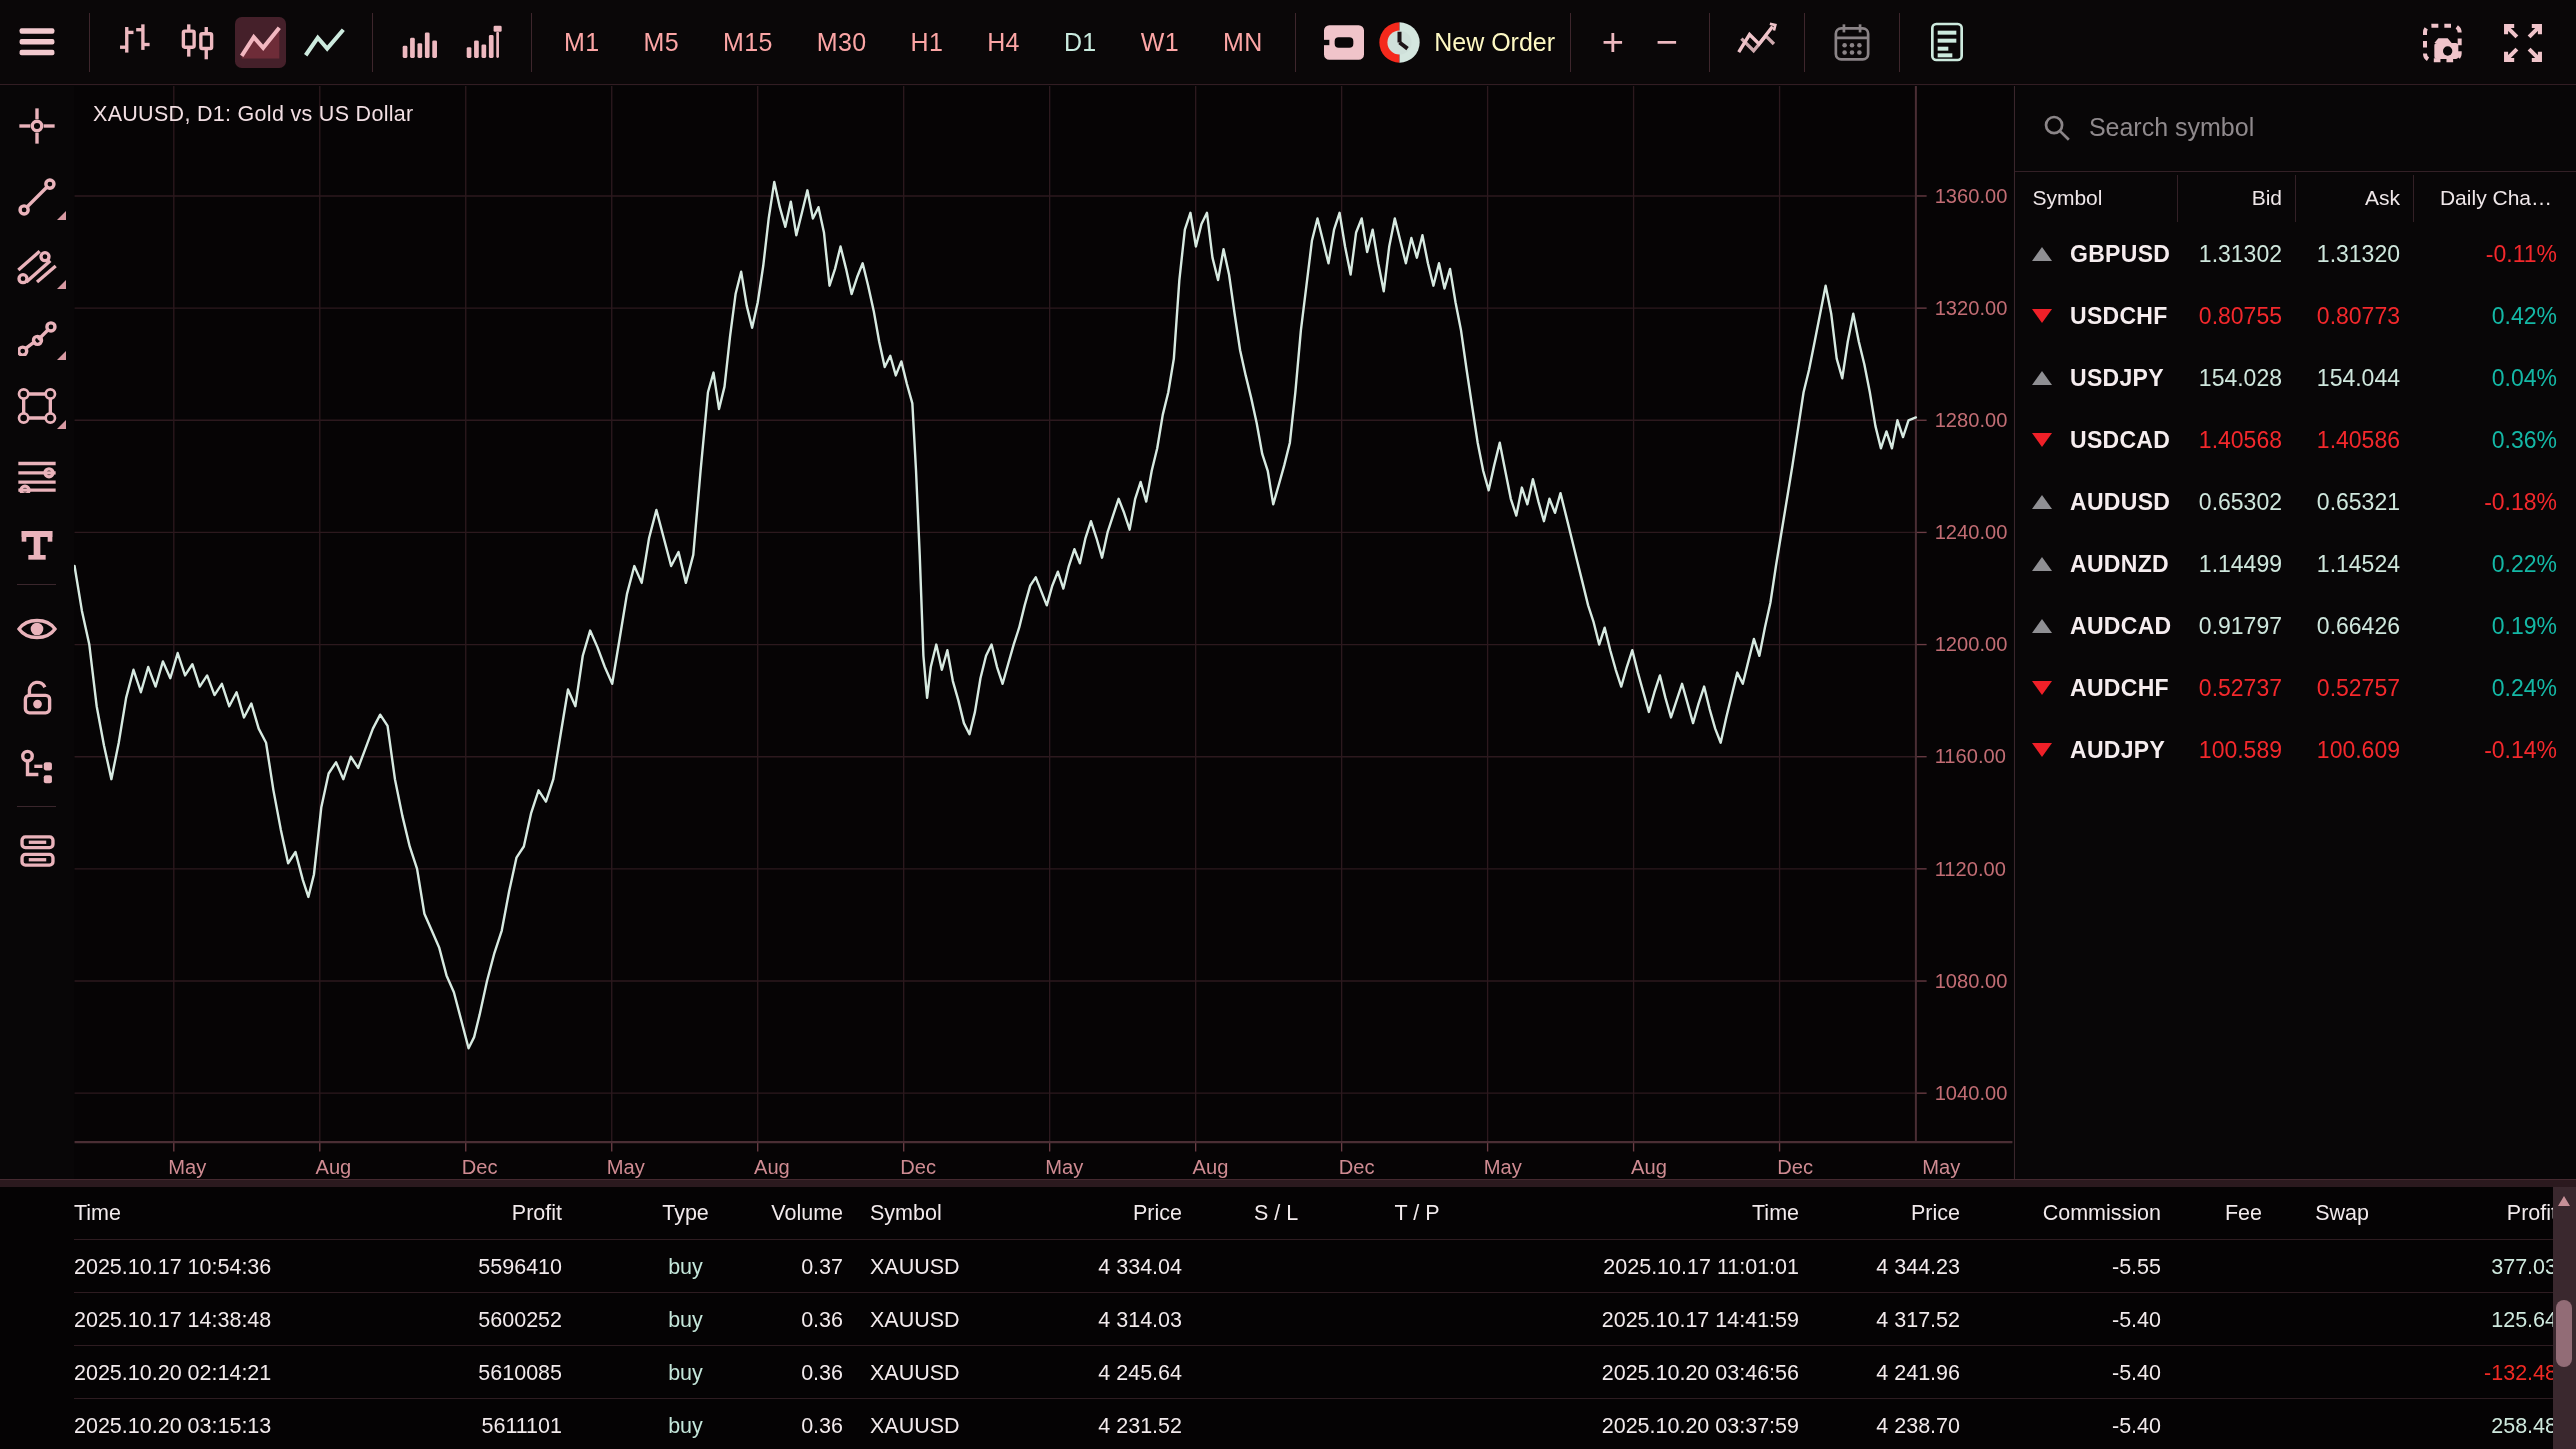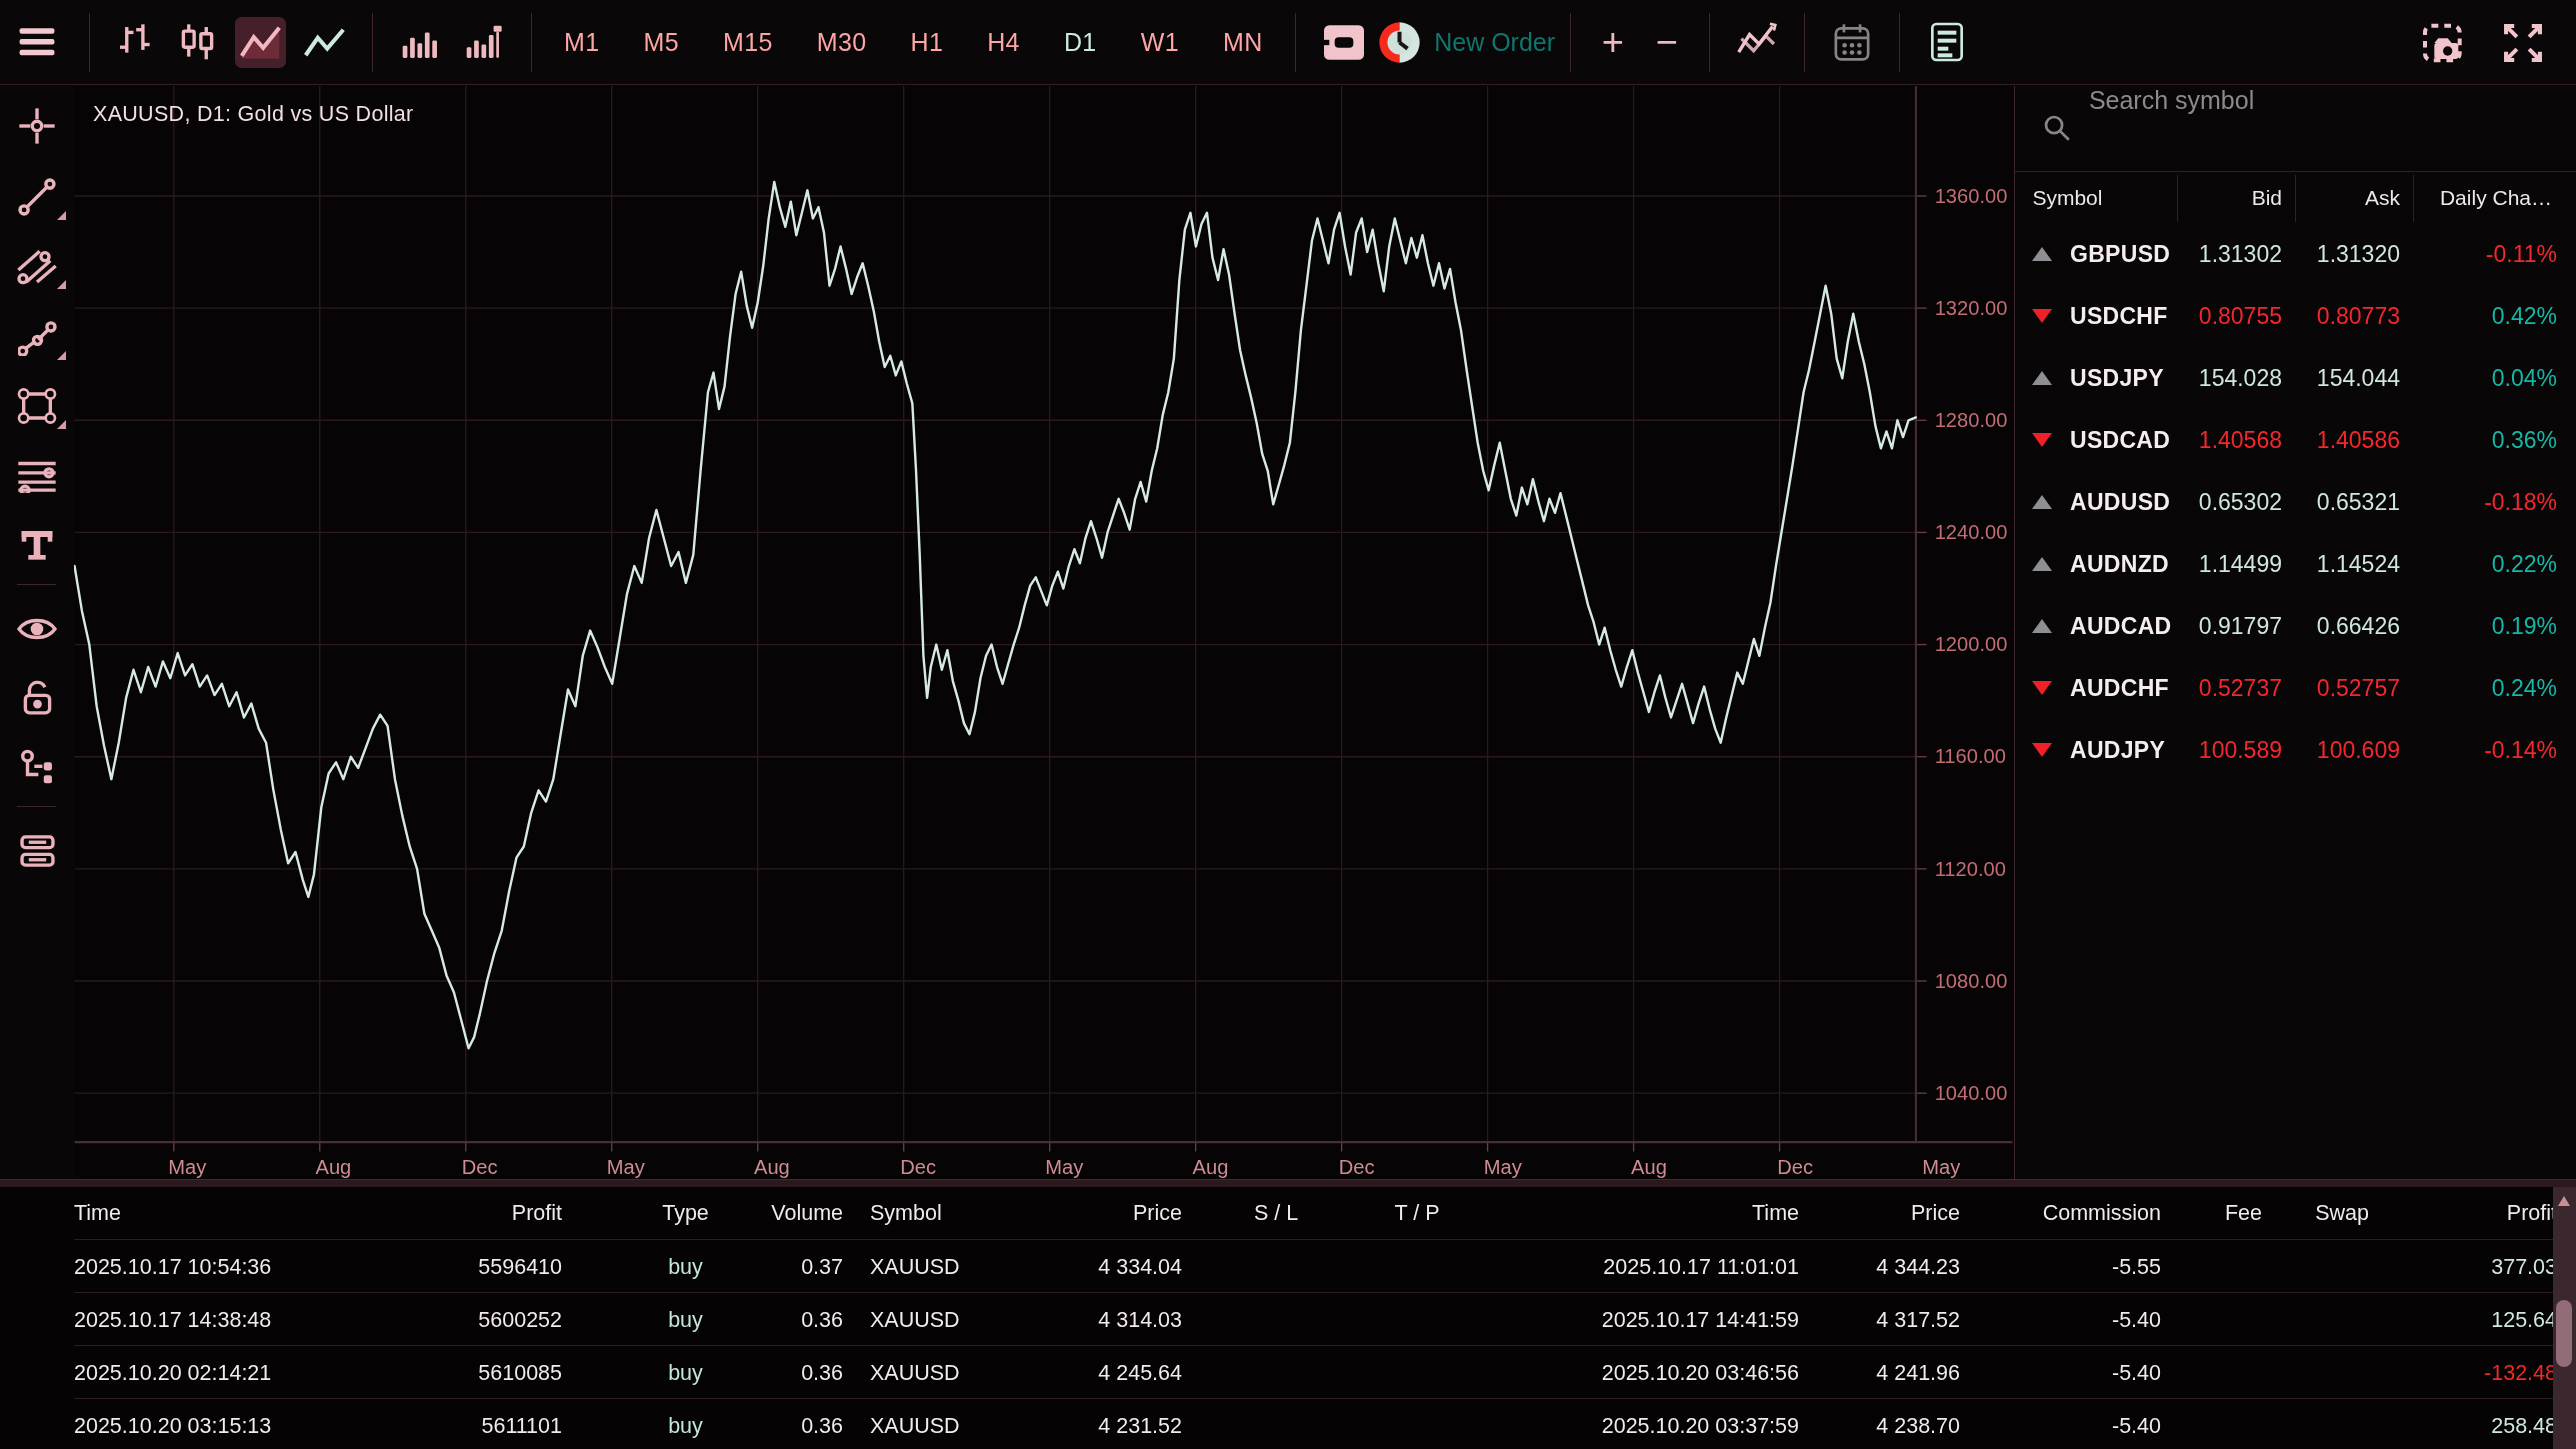--- a/index.html
+++ b/index.html
@@ -13,38 +13,38 @@
   .tb-sep { width:1.3px; height:59px; background:#3e262c; margin:0 14.8px; flex:0 0 auto; }
   .icon { display:flex; align-items:center; justify-content:center; }
   .pink { color:#eeb9c0; }
   .mint { color:#cdeade; }
   .dim  { color:#8a8386; }
   .tf-group { display:flex; align-items:center; gap:9.4px; }
   .tf { font-size:25px; color:#fca5a5; padding:12px 17.4px; cursor:pointer; letter-spacing:0.3px; }
   .tf.active { color:#c9ead e; }
   .tf.active { color:#c9eade; }
   .neworder { display:flex; align-items:center; gap:13.4px; cursor:pointer; }
-  .neworder-label { font-size:25px; color:#0f766e; }
+  .neworder-label { font-size:25px; color:#fef9c3; }
   .pm { font-size:38px; color:#eeb9c0; width:54px; text-align:center; cursor:pointer; font-weight:400; }
   .tb-right { position:absolute; right:0; top:0; height:85px; display:flex; align-items:center; gap:38px; padding-right:32px; }
 
   
   .sidebar { position:absolute; left:0; top:86px; width:74px; bottom:0; background:#080607; }
   .tool { position:absolute; left:0; width:74px; height:60px; display:flex; align-items:center; justify-content:center; color:#eab3bb; cursor:pointer; }
   .tool .corner { position:absolute; right:8px; bottom:6.7px; width:0; height:0; border-left:9.4px solid transparent; border-bottom:9.4px solid #d89aa3; }
   .side-sep { position:absolute; left:17.4px; width:39px; height:1.3px; background:#3a262c; }
 
   
   .chart-area { position:absolute; left:74px; top:86px; width:1939px; height:1093px; background:#060405; }
   .chart-title { position:absolute; left:19px; top:16px; font-size:21.5px; color:#f2dfe3; letter-spacing:0.3px; }
   svg text { font-family:"Liberation Sans", sans-serif; }
 
   
   .watch { position:absolute; left:2014px; top:86px; width:562px; height:1093px; background:#080607; border-left:1.3px solid #3a262c; }
-  .search-row { position:absolute; left:0; top:0; width:100%; height:83px; display:flex; padding-left:27px; gap:17.4px; cursor:text; }
+  .search-row { position:absolute; left:0; top:0; width:100%; height:83px; display:flex; align-items:center; padding-left:27px; gap:17.4px; cursor:text; }
   .search-text { font-size:25px; color:#8f898c; }
   .watch-head { position:absolute; left:0; top:85px; width:100%; height:52px; border-top:1.3px solid #332026; font-size:21px; color:#efe7e9; }
   .wh-cell { position:absolute; top:0; height:52px; display:flex; align-items:center; }
   .wh-sep { position:absolute; top:2.7px; height:47px; width:1.3px; background:#332026; }
   .watch-rows { position:absolute; left:0; top:137px; width:100%; }
   .w-row { position:relative; width:100%; height:62px; cursor:pointer; }
   .w-cell { position:absolute; top:0; height:62px; display:flex; align-items:center; font-size:23px; }
   .w-sym { color:#f6edef; font-weight:bold; letter-spacing:0.3px; }
   .val-teal { color:#cfe7dd; }
   .val-red { color:#f3282c; }

